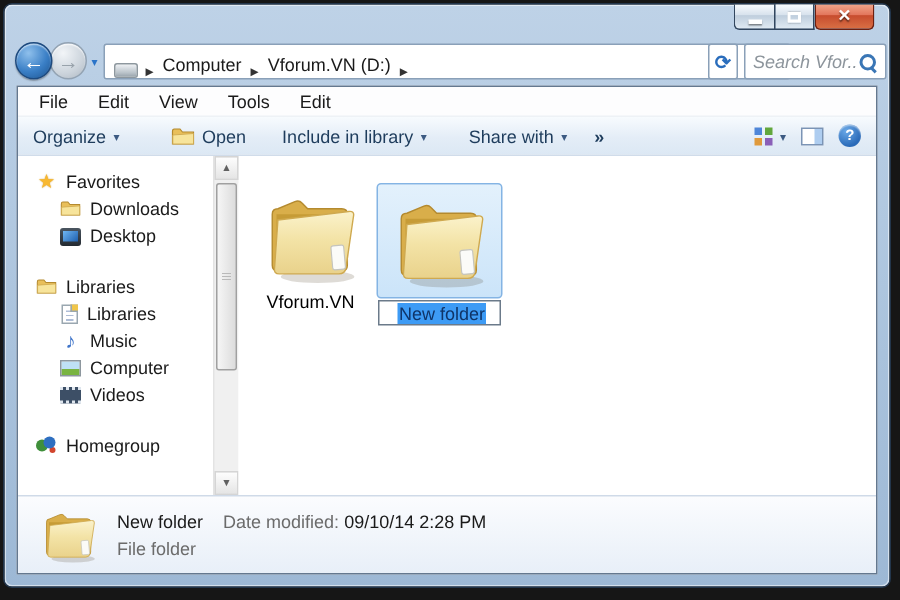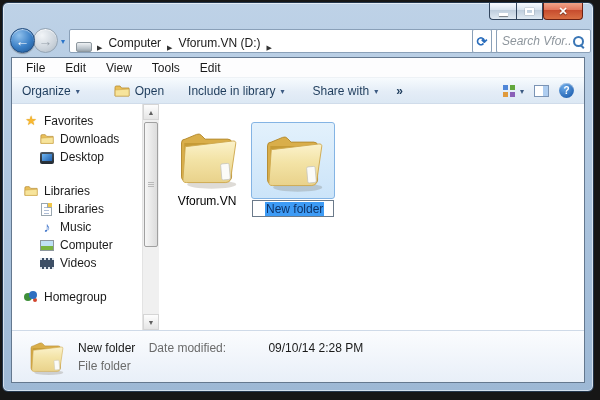--- a/index.html
+++ b/index.html
@@ -147,21 +147,21 @@
 
   .folder-svg { display:block; }
 
   
   .details { height:52px; border-top:1px solid #cfdae8;
     background:linear-gradient(#fbfcfe,#e8eff8); display:flex; align-items:center; padding-left:14px; gap:12px; }
   .details-lines { font-size:12px; }
   .d-line1 { color:#1a1a1a; }
   .d-name { margin-right:10px; }
   .d-label { color:#6b6b6b; }
-  .d-value { color:#1a1a1a;margin-left:39px; }
+  .d-value { color:#1a1a1a; }
   .d-line2 { color:#6b6b6b; margin-top:4px; }
 
   .svgdefs { position:absolute; width:0; height:0; overflow:hidden; }
 </style>
 </head>
 <body>
 
 <svg class="svgdefs" aria-hidden="true">
   <defs>
     <linearGradient id="gradFront" x1="0" y1="0" x2="0" y2="1">

